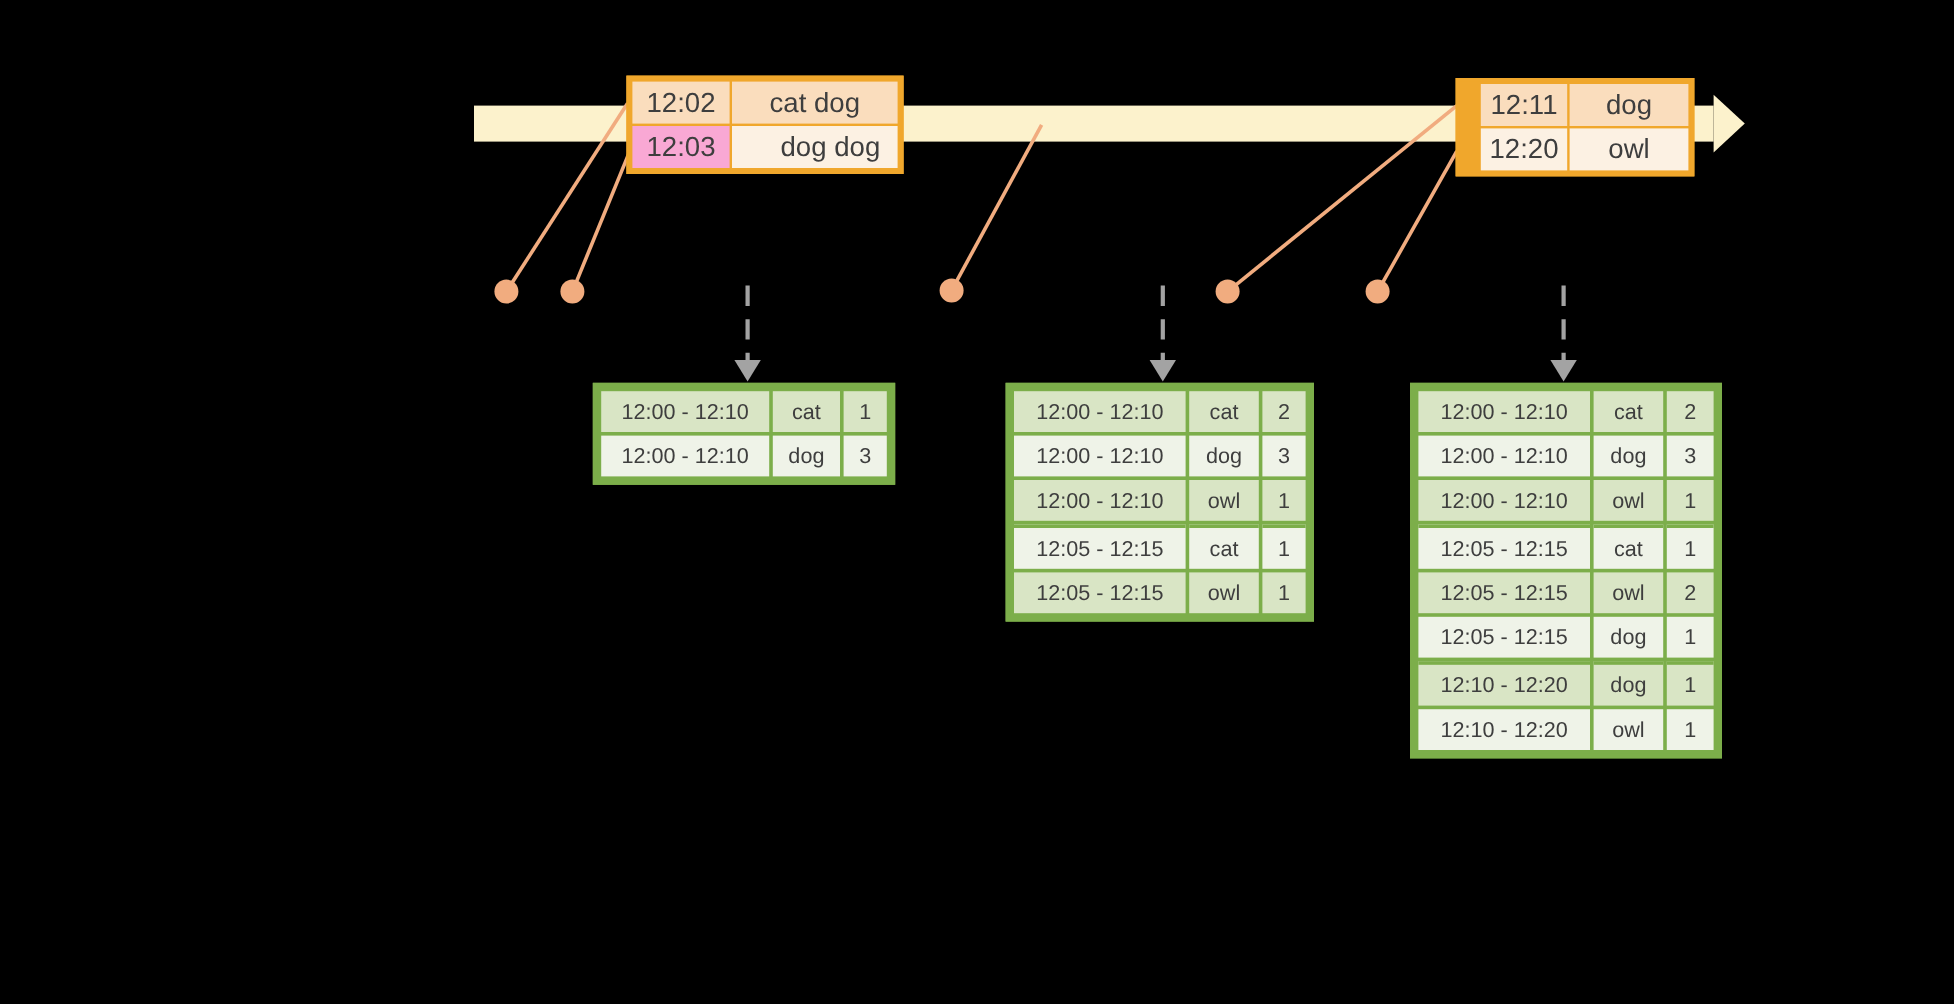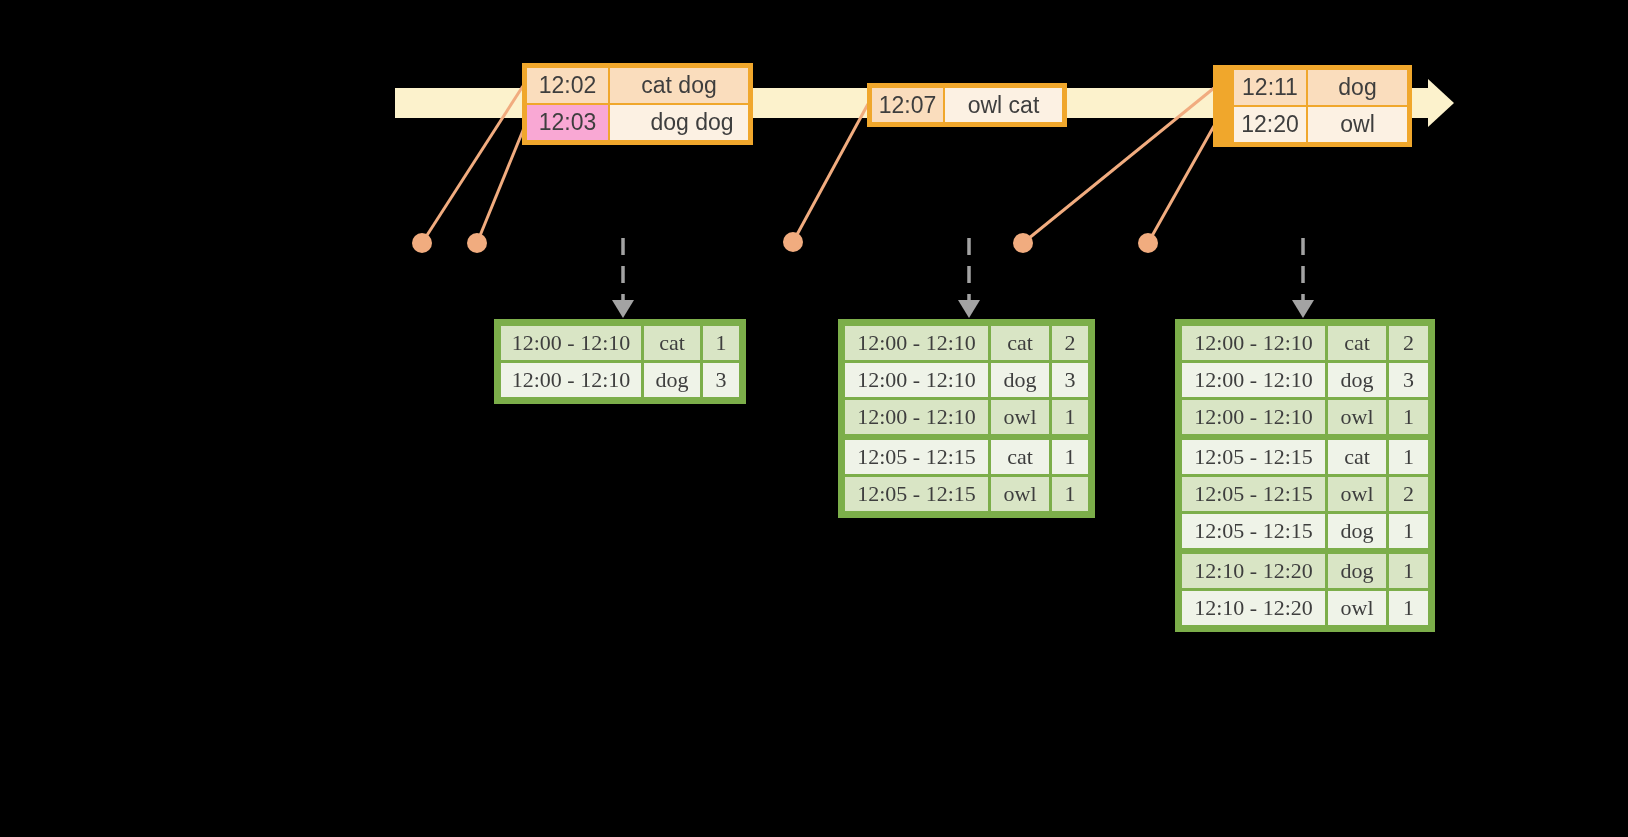--- a/index.html
+++ b/index.html
@@ -11,21 +11,21 @@
   #canvas svg{position:absolute;left:0;top:0;z-index:1;}
   table{position:absolute;border-collapse:separate;z-index:2;table-layout:fixed;}
   .etable{border:3px solid var(--event-border);border-spacing:2px;background:var(--event-border);}
   .rtable{border:4px solid var(--result-border);border-spacing:3px;background:var(--result-border);}
   td{
     text-align:center;vertical-align:middle;
     color:var(--text-color);
     font-size:23px;line-height:1;
     padding:0;white-space:nowrap;overflow:hidden;
   }
-  .rtable td{font-size:22px;font-family:Liberation Serif, serif;}
+  .rtable td{font-size:18px;}
   .group-start td{border-top:3px solid var(--result-border);}
 </style>
 </head>
 <body>
 
 <div id="canvas" style="width: 1552px; height: 837px; background: rgb(0, 0, 0);">
     <svg width="1628" height="837" viewBox="0 0 1628 837">
       <rect x="395" y="88" width="1033" height="30" fill="#FCF2CC"></rect>
       <polygon points="1428,79 1428,127 1454,103" fill="#FCF2CC"></polygon>
       <line x1="523" y1="86" x2="422" y2="243" stroke="#F1AC7F" stroke-width="3"></line>
@@ -47,28 +47,20 @@
     </svg>
     <table class="etable" style="left: 522px; top: 63px;">
       <tbody>
         <tr>
           <td style="width: 81px; height: 35px; background: rgb(250, 221, 189);">12:02</td>
           <td style="width: 112px; height: 35px; background: rgb(250, 221, 189);">cat dog</td>
         </tr>
         <tr>
           <td style="width: 81px; height: 35px; background: #f9a8d4;">12:03</td>
           <td style="width: 112px; height: 35px; background: rgb(252, 241, 227); padding-left: 26px;">dog dog</td>
-        </tr>
-      </tbody>
-    </table>
-    <table class="etable" style="left: 867px; top: 83px;">
-      <tbody>
-        <tr>
-          <td style="width: 71px; height: 34px; background: rgb(250, 221, 189);">12:07</td>
-          <td style="width: 117px; height: 34px; background: rgb(252, 241, 227);">owl cat</td>
         </tr>
       </tbody>
     </table>
     <table class="etable" style="left: 1213px; top: 65px; padding-left: 16px;">
       <tbody>
         <tr>
           <td style="width: 72px; height: 35px; background: rgb(250, 221, 189);">12:11</td>
           <td style="width: 99px; height: 35px; background: rgb(250, 221, 189);">dog</td>
         </tr>
         <tr>

